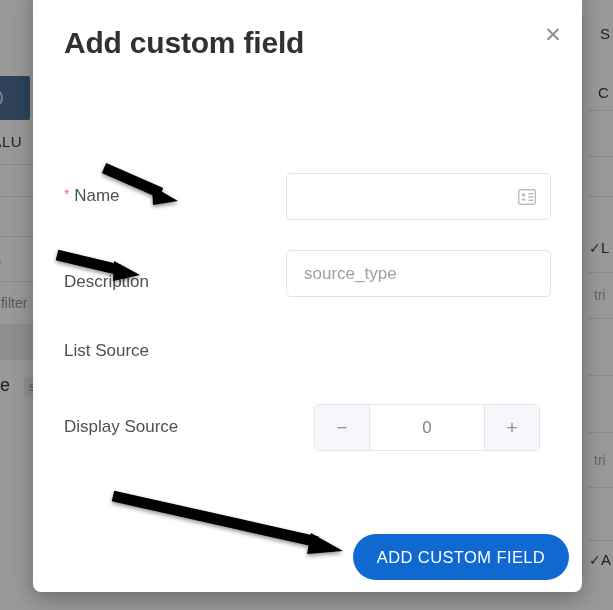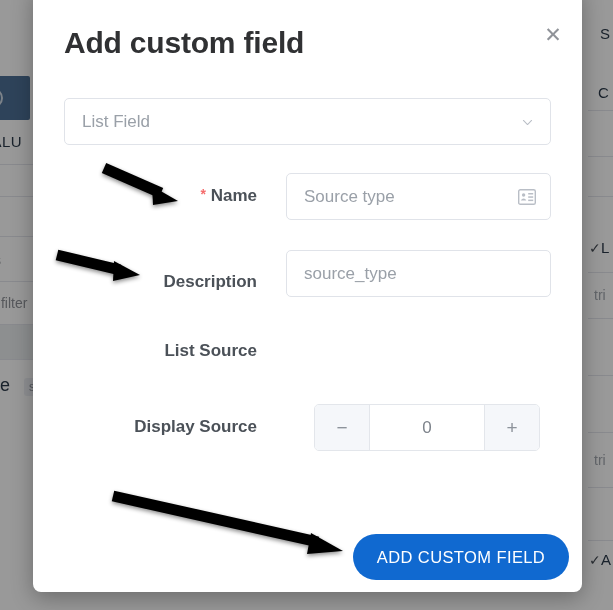--- a/index.html
+++ b/index.html
@@ -183,25 +183,23 @@
   .type-select .chev svg { display:block; }
 
   .frow {
     position: absolute;
     left: 31px;
     width: 487px;
   }
   .flabel {
     position: absolute;
     width: 193px;
-    text-align: right;
     font-size: 17px;
     color: #4b5158;
     white-space: nowrap;
-    font-weight: bold;
   }
   .req-star {
     color: #f56c6c;
     font-size: 14px;
     vertical-align: 2px;
   }
   .finput {
     position: absolute;
     left: 222px;
     width: 265px;
@@ -337,35 +335,26 @@
   </div>
 
   <div class="bg-dim"></div>
 
   <div class="modal">
 
     <div class="modal-close">✕</div>
 
     <div class="modal-title">Add custom field</div>
 
-    <div class="type-select">
-      <span class="val">List Field</span>
-      <span class="chev">
-        <svg viewBox="0 0 16 16" width="13" height="13">
-          <path d="M3 5.5 L8 10.5 L13 5.5" fill="none" stroke="#b9bec6" stroke-width="1.3" stroke-linecap="round" stroke-linejoin="round"></path>
-        </svg>
-      </span>
-    </div>
 
     <div class="frow" style="top:187px;">
       <div class="flabel" style="top:13px;"><span class="req-star">*</span>
         <span>Name</span>
       </div>
       <div class="finput">
-        <span class="ph">Source type</span>
         <span class="suffix-icon">
           <svg viewBox="0 0 18 16" width="18" height="16">
             <rect x="0.7" y="0.7" width="16.6" height="14.6" rx="1.6" fill="none" stroke="#b9bec6" stroke-width="1.4"></rect>
             <circle cx="5.6" cy="6.0" r="1.7" fill="#b9bec6"></circle>
             <path d="M2.9 11.6c0.5-1.5 1.6-2.2 2.7-2.2s2.2 0.7 2.7 2.2z" fill="#b9bec6"></path>
             <rect x="10.2" y="4.0" width="5.0" height="1.5" fill="#b9bec6"></rect>
             <rect x="10.2" y="7.3" width="5.0" height="1.5" fill="#b9bec6"></rect>
             <rect x="10.2" y="10.6" width="5.0" height="1.5" fill="#b9bec6"></rect>
           </svg>
         </span>

